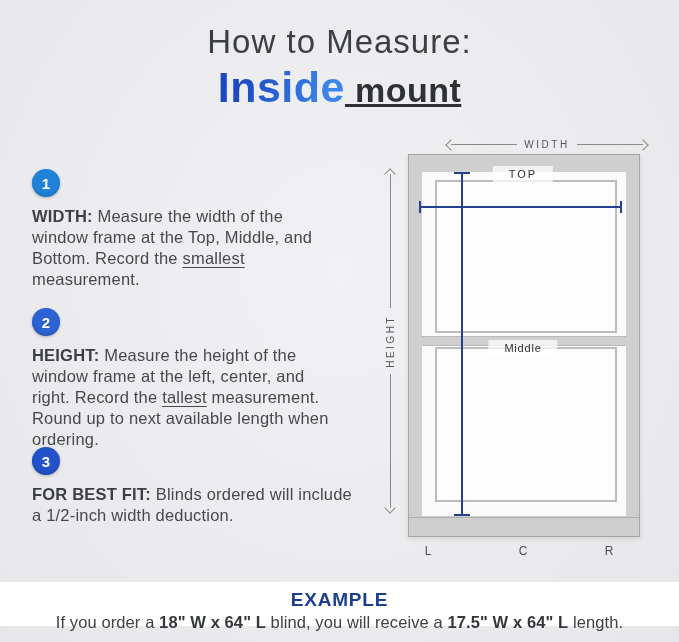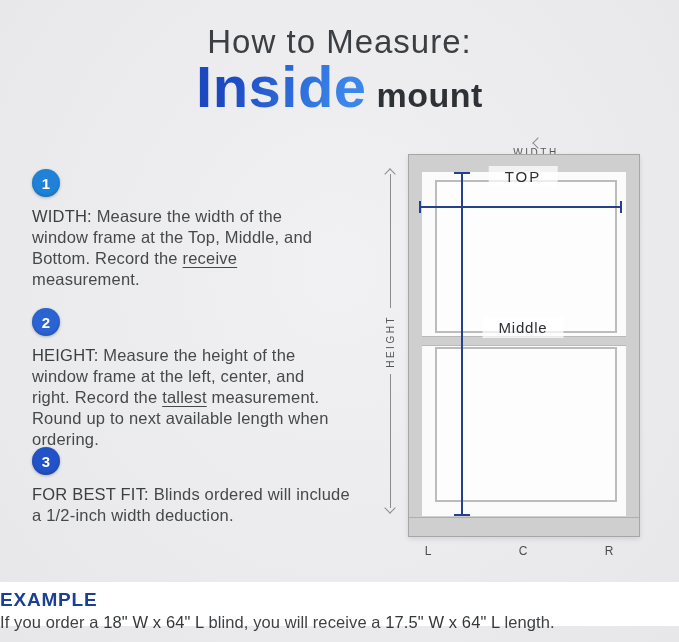--- a/index.html
+++ b/index.html
@@ -7,115 +7,115 @@
   body { font-family:"Liberation Sans", sans-serif; overflow:hidden; }
   .page {
     position:relative; width:679px; height:642px;
     background: radial-gradient(ellipse at 50% 42%, #f1f1f3 0%, #ebebed 60%, #e7e7e9 100%);
   }
 
   
   .title { position:absolute; top:22px; left:0; width:100%; text-align:center; }
   .title-line1 { font-size:33px; font-weight:400; letter-spacing:1px; color:#3b3e42; line-height:40px; }
   .title-line2 { line-height:46px; margin-top:2px; }
-  .title-inside { font-size:58px; font-weight:700; letter-spacing:0.5px; color:#2160d6;margin-top:42px; }
+  .title-inside { font-size:43px; font-weight:700; letter-spacing:0.5px; color:#2160d6;margin-top:42px; }
   @supports (-webkit-background-clip: text) {
     .title-inside {
       background:linear-gradient(105deg,#1c49c2 20%,#3b86ea 85%);
       -webkit-background-clip:text; -webkit-text-fill-color:transparent;
     }
   }
-  .title-mount { font-size:34px; font-weight:700; color:#2e3135; letter-spacing:0.5px; }
+  .title-mount { font-size:34px; font-weight:700; color:#2e3135; letter-spacing:0.5px;text-decoration:underline; }
 
   
   .step { position:absolute; left:32px; width:350px; }
   .step-1 { top:169px; } .step-2 { top:308px; } .step-3 { top:447px; }
   .badge {
     width:28px; height:28px; border-radius:50%;
     color:#fff; font-size:15px; font-weight:700;
     display:flex; align-items:center; justify-content:center;
     box-shadow:0 1px 3px rgba(0,0,0,0.25), inset 0 -2px 3px rgba(0,0,0,0.12);
   }
   .step-text {
     margin-top:9px; font-size:16.5px; line-height:21px; letter-spacing:0.2px;
     color:#46494c; white-space:pre-wrap;
   }
-  .seg-bold { font-weight:400; color:#3c3f42; }
+  .seg-bold { font-weight:700; color:#3c3f42; }
   .seg-underline { text-decoration:underline; text-underline-offset:3px; text-decoration-thickness:1px; }
 
   
   .arrow-line-h { flex:1; height:1px; background:#8b8b8b; }
   .arrow-line-v { flex:1; width:1px; background:#8b8b8b; }
   .chev { width:8px; height:8px; border-left:1.5px solid #8b8b8b; border-top:1.5px solid #8b8b8b; flex:none; }
   .chev-left  { transform:rotate(-45deg); margin-right:-4px; }
   .chev-right { transform:rotate(135deg); margin-left:-4px; }
   .chev-up    { transform:rotate(45deg);  margin-bottom:-4px; }
   .chev-down  { transform:rotate(225deg); margin-top:-4px; }
   .arrow-label { font-size:10px; letter-spacing:2.5px; color:#55585b; margin:0 7px; font-weight:400; }
 
-  .width-arrow { position:absolute; left:436px; top:139px; width:200px; display:flex; align-items:center;flex-direction:column; }
+  .width-arrow { position:absolute; left:447px; top:139px; width:200px; display:flex; align-items:center; }
   .height-arrow { position:absolute; left:383px; top:170px; height:342px; width:14px;
                   display:flex; flex-direction:column; align-items:center; }
   .height-arrow .arrow-label { writing-mode:vertical-rl; transform:rotate(180deg); margin:7px 0; }
 
   .window-outer {
     position:absolute; left:408px; top:154px; width:232px; height:383px;
     background:#cfcfcf; border:1px solid #a6a6a6;
     box-shadow:0 2px 5px rgba(0,0,0,0.10);
   }
   .window-inner { position:absolute; left:13px; right:13px; top:17px; bottom:20px; background:#fbfbfc; }
   .pane { position:absolute; left:13px; right:9px; background:#fdfdfe; border:2px solid #bcbcbc; }
   .pane-top    { top:8px;   height:153px; }
   .pane-bottom { top:175px; height:155px; }
   .mid-rail { position:absolute; left:0; right:0; top:164px; height:10px; background:#cfcfcf;
               border-top:1px solid #b9b9b9; border-bottom:1px solid #b9b9b9; }
   .sill { position:absolute; left:0; right:0; bottom:0; height:19px; background:#cfcfcf; border-top:1px solid #aeaeae; }
 
   .win-label {
     position:absolute; transform:translateX(-50%);
-    font-size:15px; color:#2d2f32; letter-spacing:0.8px;
+    font-size:11px; color:#2d2f32; letter-spacing:0.8px;
     background:rgba(255,255,255,0.72); padding:2px 16px; white-space:nowrap;
   }
   .lbl-top    { left:523px; top:166px; letter-spacing:2px; }
-  .lbl-middle { left:523px; top:317px; }
+  .lbl-middle { left:523px; top:340px; }
   .lbl-bottom { left:523px; top:500px; }
 
   .measure-v { position:absolute; left:461px; top:172px; width:2px; height:344px; background:#24418f; }
   .measure-v .tick { position:absolute; left:-7px; width:16px; height:2px; background:#24418f; }
   .measure-v .tick-top { top:0; } .measure-v .tick-bottom { bottom:0; }
   .measure-h { position:absolute; left:419px; top:206px; width:203px; height:2px; background:#24418f; }
   .measure-h .tick { position:absolute; top:-5px; width:2px; height:12px; background:#24418f; }
   .measure-h .tick-left { left:0; } .measure-h .tick-right { right:0; }
 
   .lcr { position:absolute; top:544px; font-size:12px; color:#4b4e51; transform:translateX(-50%); }
   .lcr-l { left:428px; } .lcr-c { left:523px; } .lcr-r { left:609px; }
 
   
-  .footer { position:absolute; left:0; top:582px; width:100%; height:44px; background:#ffffff; }
+  .footer { position:absolute; left:0; top:582px; width:100%; height:44px; background:#ffffff; text-align:center; }
   .footer-heading { margin-top:7px; font-size:19px; font-weight:700; letter-spacing:0.8px; color:#1b3f92; }
   .footer-text { margin-top:2px; font-size:16.5px; color:#3f4245; letter-spacing:0.1px; }
   .footer-text .seg-bold { color:#35383b; }
 </style>
 </head>
 <body>
 
 <div class="page">
 
   <div class="title">
     <div class="title-line1">How to Measure:</div>
     <div class="title-line2">
       <span class="title-inside">Inside</span><span class="title-mount"> mount</span>
     </div>
   </div>
 
   <div class="step step-1">
     <div class="badge" style="background: rgb(31, 130, 216);">1</div>
     <div class="step-text"><span class="seg-bold">WIDTH:</span><span> Measure the width of the
 window frame at the Top, Middle, and
-Bottom. Record the </span><span class="seg-underline">receive</span><span>
+Bottom. Record the </span><span class="seg-underline">smallest</span><span>
 measurement.</span></div>
   </div>
 
   <div class="step step-2">
     <div class="badge" style="background: rgb(43, 99, 211);">2</div>
     <div class="step-text"><span class="seg-bold">HEIGHT:</span><span> Measure the height of the
 window frame at the left, center, and
 right. Record the </span><span class="seg-underline">tallest</span><span> measurement.
 Round up to next available length when
 ordering.</span></div>

